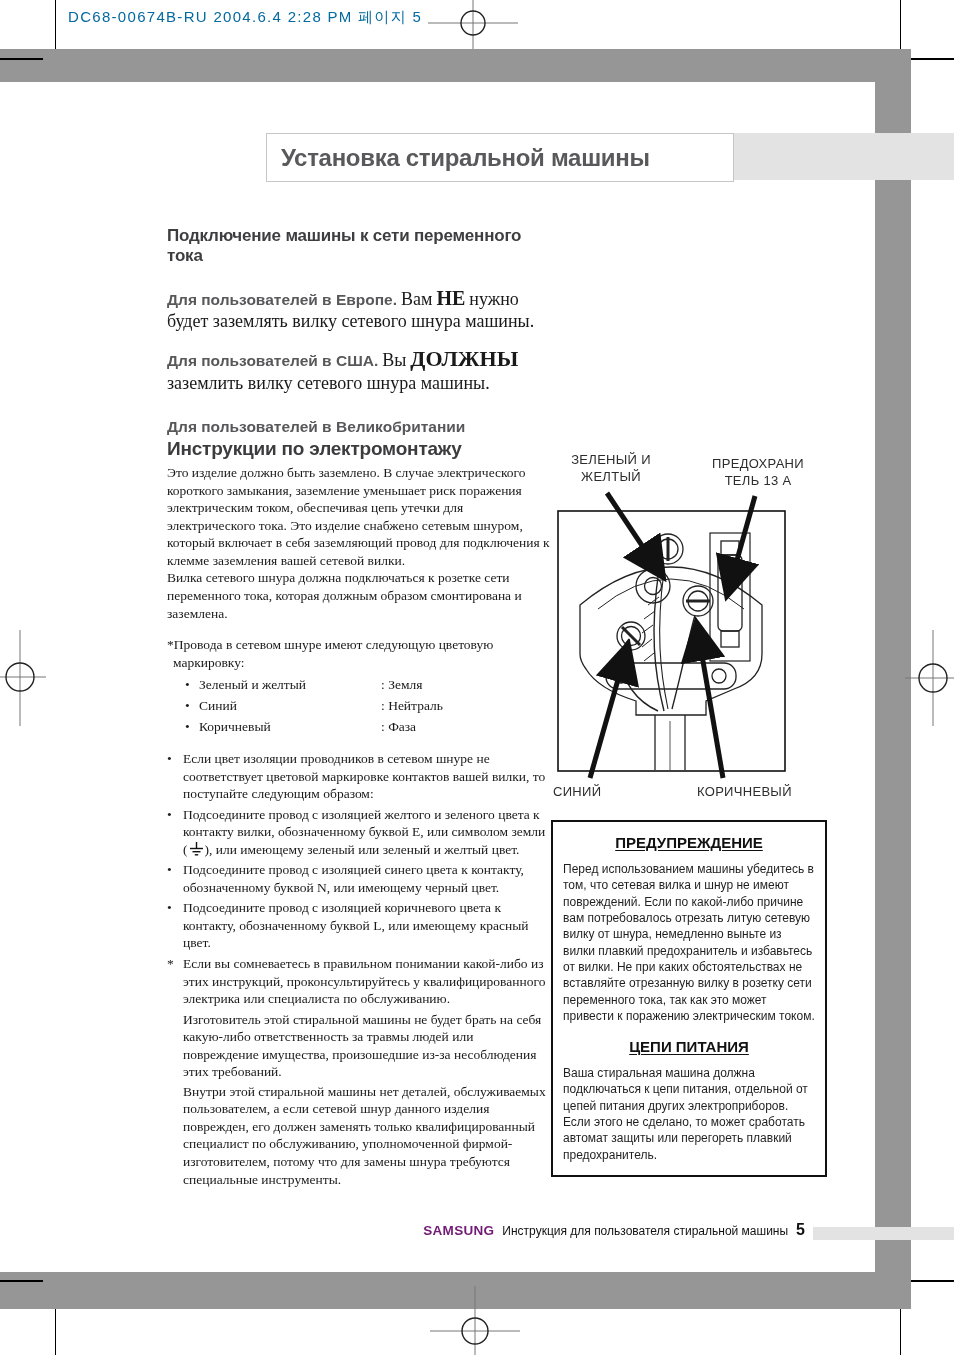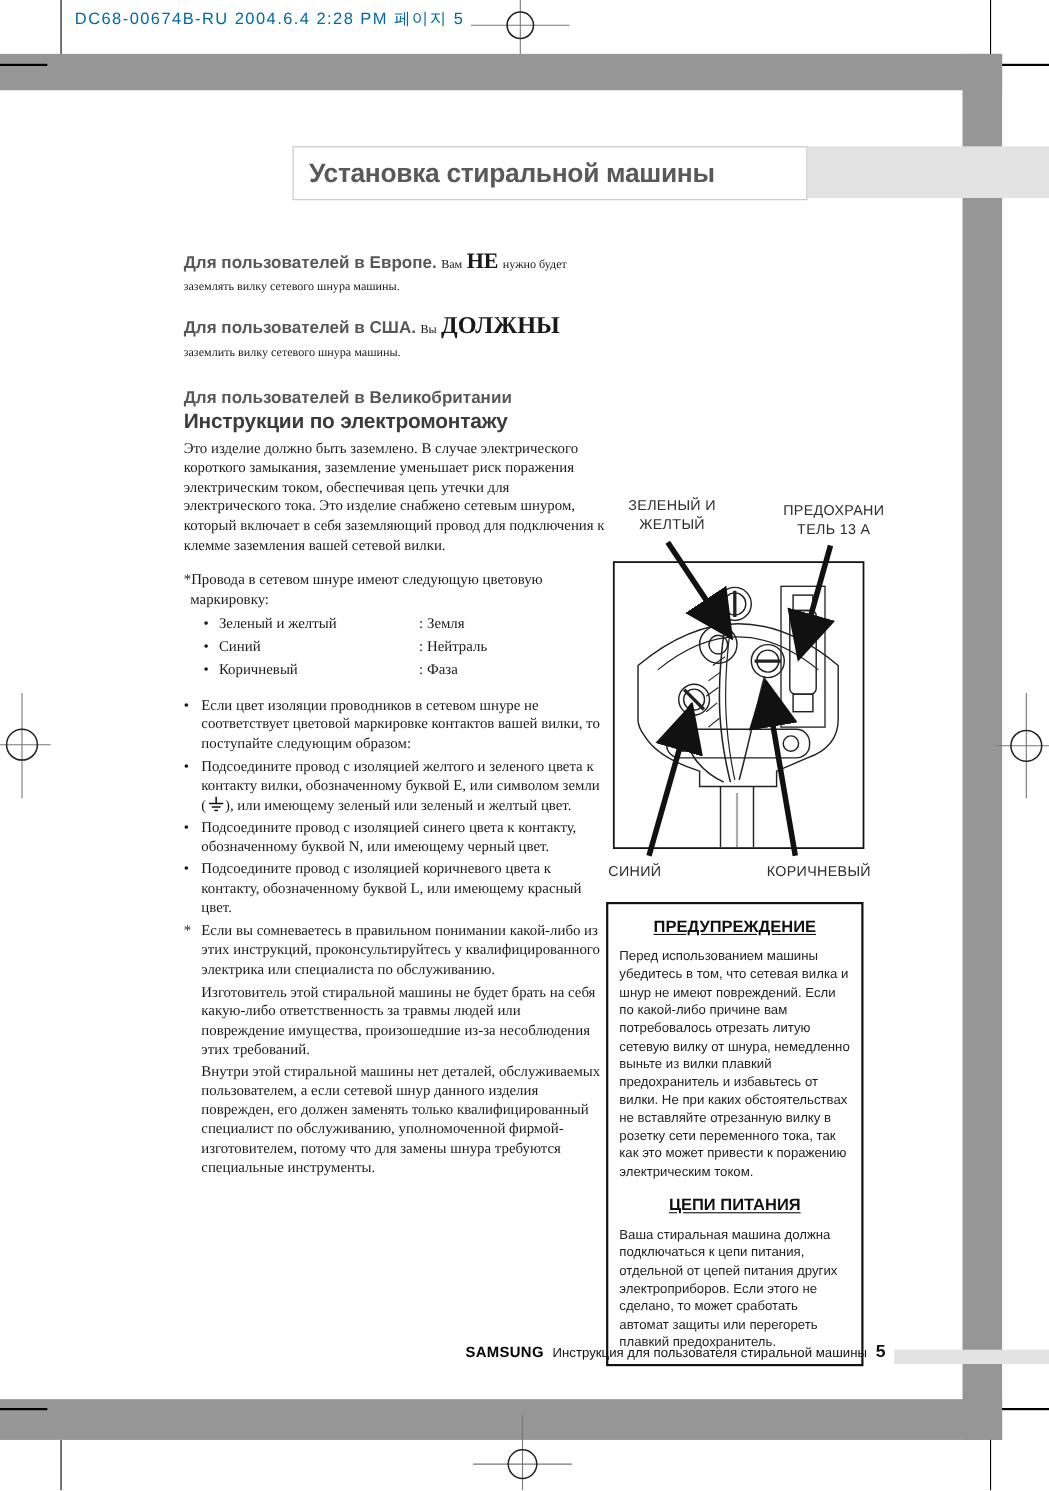--- a/index.html
+++ b/index.html
@@ -19,21 +19,21 @@
   .title-box{position:absolute;left:266px;top:133px;width:466px;height:47px;background:#fff;
         border:1px solid #c6c6c6;display:flex;align-items:center;z-index:3;}
   .title-box .t{font-family:"Liberation Sans",sans-serif;font-size:24px;font-weight:700;
         color:#59595b;padding-left:14px;letter-spacing:-0.3px;}
   
   .col-left{position:absolute;left:167px;top:226px;width:384px;z-index:3;}
   .h-section{font-family:"Liberation Sans",sans-serif;font-size:17px;font-weight:700;
         color:#3e3e40;margin:0 0 20px 0;letter-spacing:-0.2px;}
   .geo-line{margin:0 0 14px 0;line-height:1.2;}
   .geo-label{font-family:"Liberation Sans",sans-serif;font-size:15.5px;font-weight:700;color:#58585a;}
-  .geo-small{font-size:11px;margin-top:24px;}
+  .geo-small{font-size:18px;margin-top:24px;}
   .geo-emph{font-family:"Liberation Serif",serif;font-weight:700;font-size:22px;}
   .note{font-size:13px;line-height:1.5;margin:2px 0 0 0;}
   .h-users{font-family:"Liberation Sans",sans-serif;font-size:15.5px;font-weight:700;
         color:#58585a;margin:24px 0 2px 0;}
   .h-wiring{font-family:"Liberation Sans",sans-serif;font-size:19px;font-weight:700;
         color:#3c3c3e;margin:0 0 4px 0;letter-spacing:-0.2px;}
   .h-warnline{font-family:"Liberation Sans",sans-serif;font-size:13.5px;font-weight:700;
         color:#111;margin:0 0 10px 0;letter-spacing:-0.4px;}
   .body-p{font-size:13.5px;line-height:1.3;margin:0;}
   .mark-note{font-size:13.5px;line-height:1.3;margin:14px 0 4px 0;}
@@ -51,31 +51,31 @@
   
   .diagram{position:absolute;left:545px;top:448px;width:300px;height:362px;z-index:3;}
   .dlabel{position:absolute;font-family:"Liberation Sans",sans-serif;font-size:13px;color:#2d2d2d;
         text-align:center;line-height:1.3;white-space:pre-line;letter-spacing:0.3px;}
   .dlabel-gy{left:6px;top:4px;width:120px;}
   .dlabel-fuse{left:150px;top:8px;width:126px;}
   .dlabel-blue{left:8px;top:336px;width:80px;text-align:left;}
   .dlabel-brown{left:152px;top:336px;width:130px;text-align:left;}
   .dsvg{position:absolute;left:0;top:0;}
   
-  .warnbox{position:absolute;left:551px;top:820px;width:234px;border:2px solid #111;
+  .warnbox{position:absolute;left:551px;top:820px;width:276px;border:2px solid #111;
         padding:8px 10px 12px 10px;background:#fff;z-index:3;
         font-family:"Liberation Sans",sans-serif;font-size:12px;color:#1f1f1f;box-sizing:border-box;}
   .warnbox h3{font-size:15px;font-weight:700;text-align:center;margin:4px 0 10px 0;
         text-decoration:underline;text-underline-offset:2px;color:#111;}
   .warnbox p{margin:0;line-height:1.36;}
   .warnbox h3.second{margin-top:14px;}
   
   .footer{position:absolute;left:380px;top:1221px;width:425px;display:flex;justify-content:flex-end;
         align-items:baseline;gap:8px;z-index:3;font-family:"Liberation Sans",sans-serif;}
-  .f-brand{font-weight:700;font-size:13.5px;letter-spacing:0.3px;color:#000000;}
+  .f-brand{font-weight:700;font-size:13.5px;letter-spacing:0.3px;color:#701a75;}
   .f-text{font-size:12px;color:#111;}
   .f-page{font-weight:700;font-size:16px;color:#111;}
   .footer-strip{position:absolute;left:813px;top:1227px;width:141px;height:13px;background:#e3e3e3;z-index:3;}
 </style>
 </head>
 <body>
 
 <div class="page">
 
   <div class="print-header">DC68-00674B-RU  2004.6.4 2:28 PM  페이지 5</div>
@@ -113,39 +113,41 @@
     <line x1="45" y1="0" x2="45" y2="69" stroke="#777" stroke-width="1"></line>
     <circle cx="45" cy="45" r="13" fill="none" stroke="#222" stroke-width="1.4"></circle>
   </svg>
 
   <div class="title-strip"></div>
   <div class="title-box">
     <span class="t">Установка стиральной машины</span>
   </div>
 
   <div class="col-left">
+    <h2 class="h-section">Подключение машины к сети переменного тока</h2>
 
     <p class="geo-line">
       <span class="geo-label">Для пользователей в Европе.</span>
       <span class="geo-small">Вам</span>
       <span class="geo-emph" style="font-size:20px;">НЕ</span>
       <span class="geo-small">нужно будет заземлять вилку сетевого шнура машины.</span>
     </p>
 
     <p class="geo-line" style="margin-bottom:4px;">
       <span class="geo-label">Для пользователей в США.</span>
       <span class="geo-small">Вы</span>
       <span class="geo-emph">ДОЛЖНЫ</span>
       <span class="geo-small">заземлить вилку сетевого шнура машины.</span>
     </p>
 
     <h3 class="h-users">Для пользователей в Великобритании</h3>
     <h2 class="h-wiring">Инструкции по электромонтажу</h2>
 
     <p class="body-p">Это изделие должно быть заземлено. В случае электрического короткого замыкания, заземление уменьшает риск поражения электрическим током, обеспечивая цепь утечки для электрического тока. Это изделие снабжено сетевым шнуром, который включает в себя заземляющий провод для подключения к клемме заземления вашей сетевой вилки.</p>
+    <p class="body-p">Вилка сетевого шнура должна подключаться к розетке сети переменного тока, которая должным образом смонтирована и заземлена.</p>
 
     <div class="mark-note">
       <div>*Провода в сетевом шнуре имеют следующую цветовую</div>
       <div class="l2">маркировку:</div>
     </div>
 
     <div>
       <div class="wc-row">
         <span class="wc-marker">•</span>
         <span class="wc-name">Зеленый и желтый</span>

